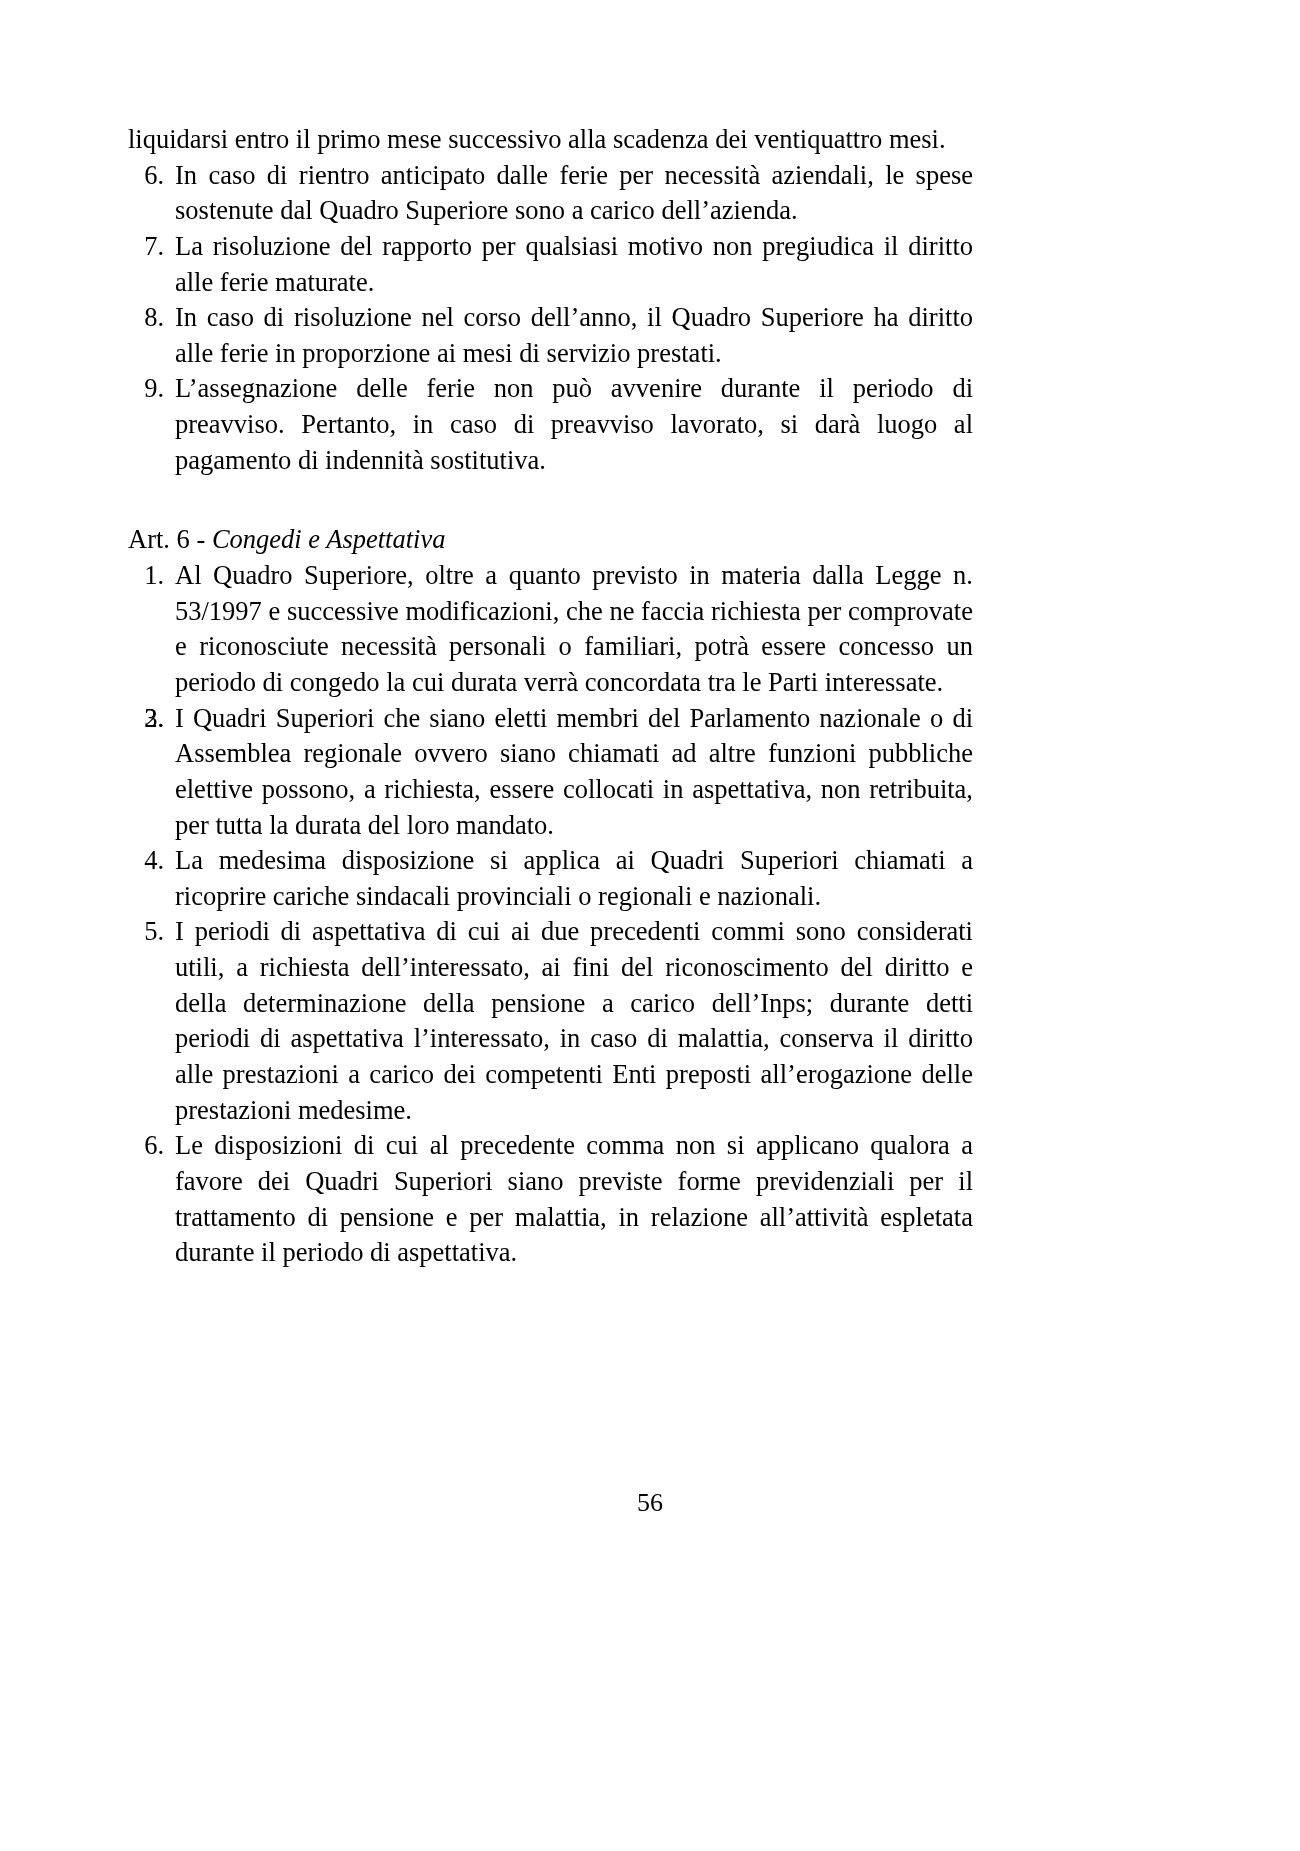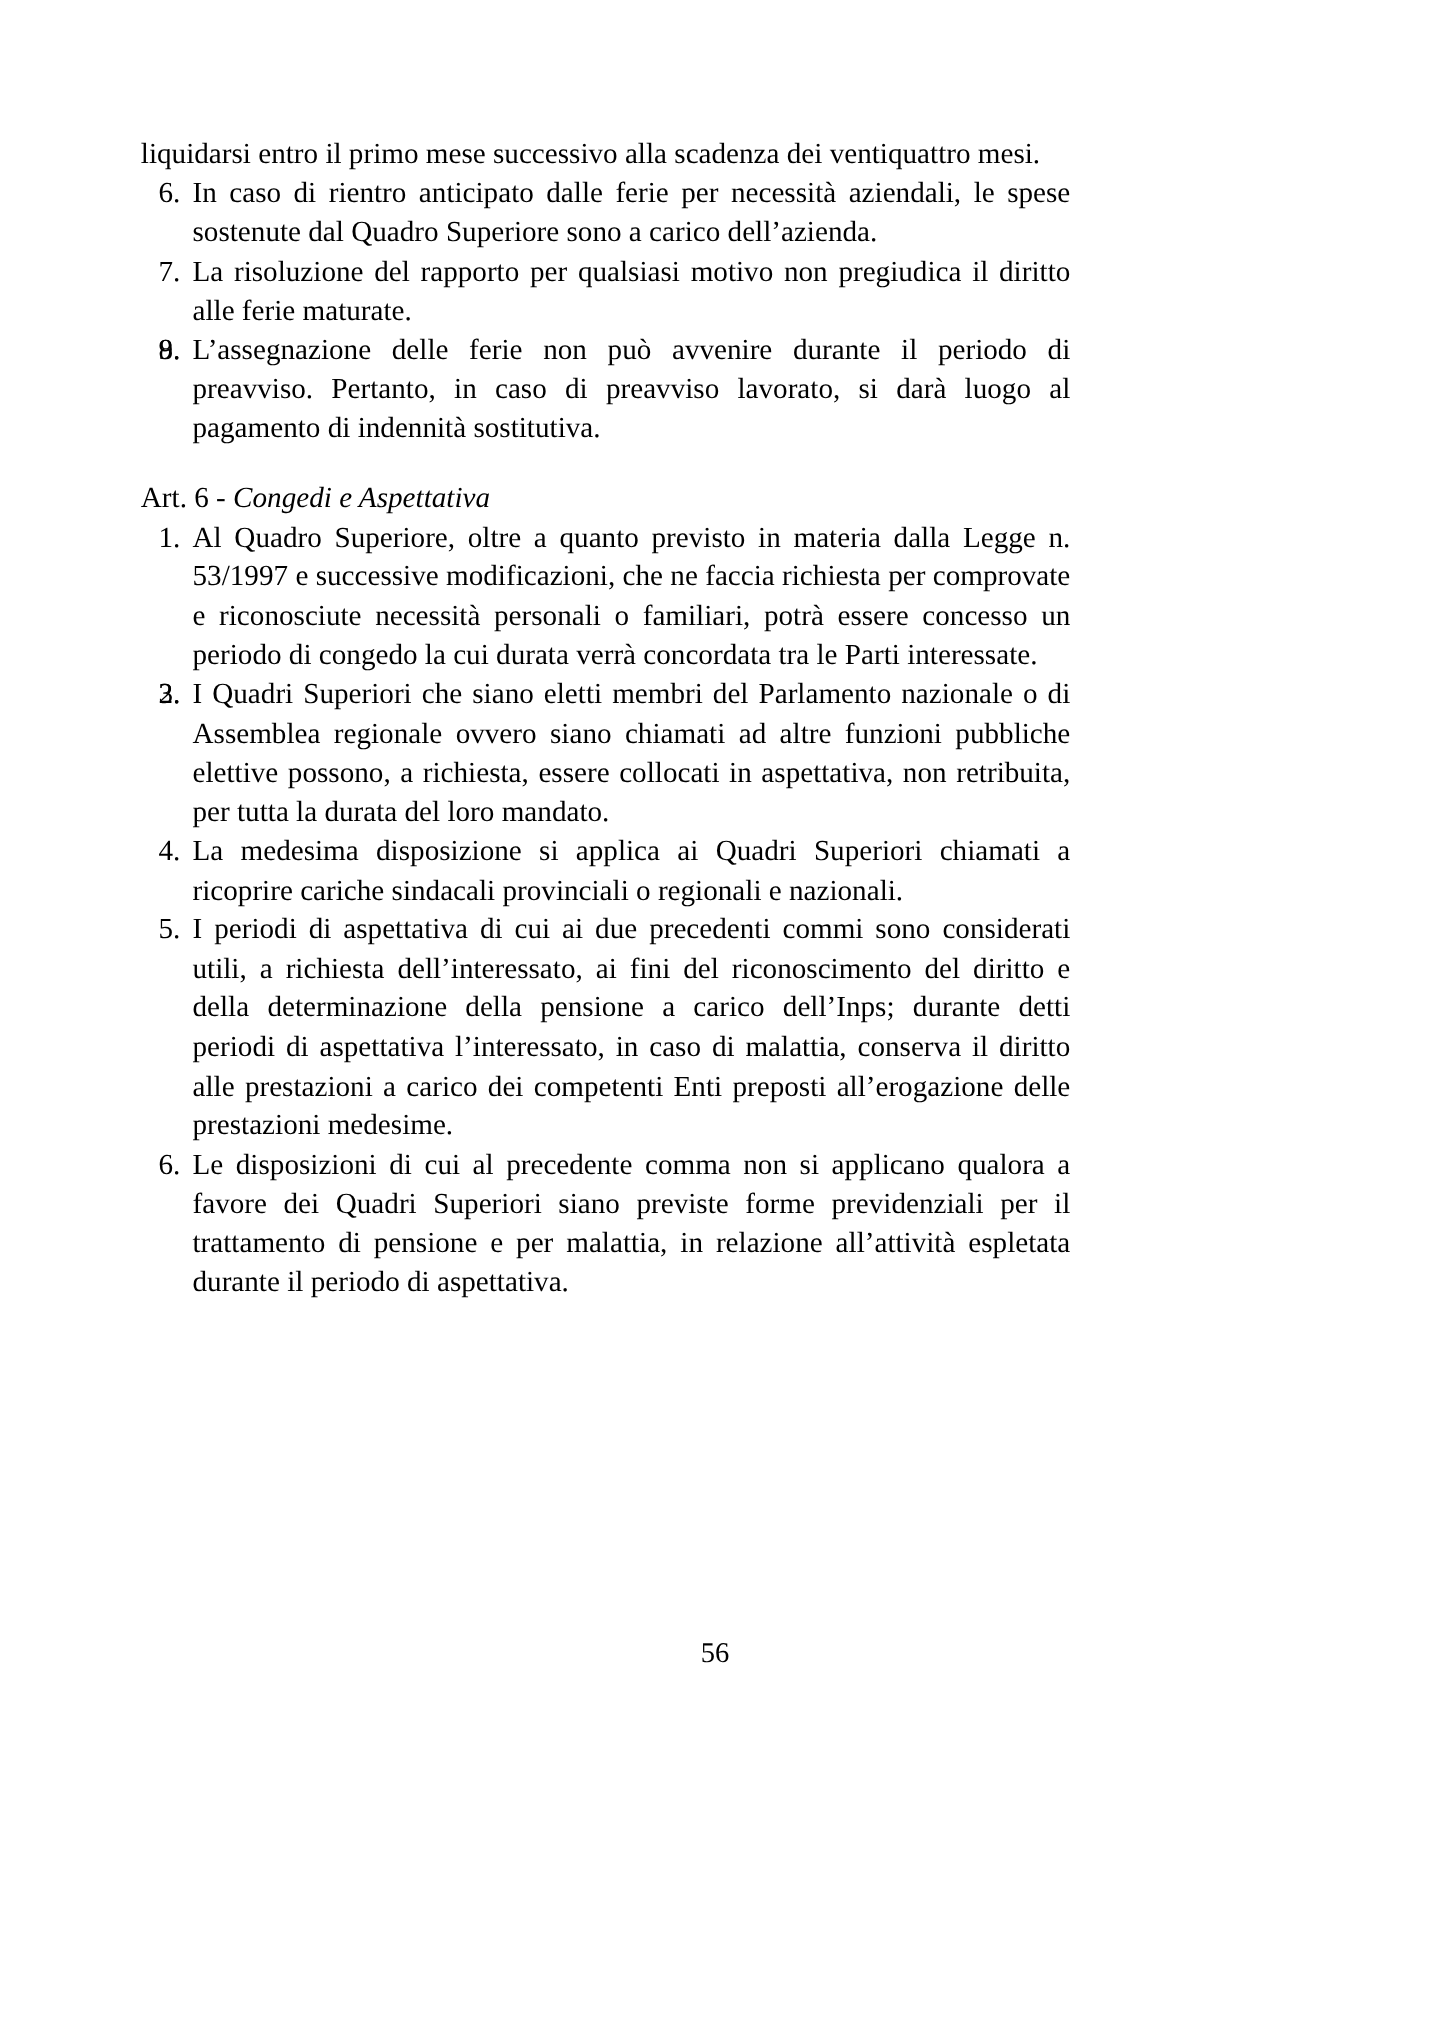--- a/index.html
+++ b/index.html
@@ -52,21 +52,21 @@
   }
   ol.numlist > li .num {
     position: absolute;
     left: 0;
     top: 0;
     width: 36px;
     text-align: right;
     font-size: 26.5px;
   }
   .section-head {
-    margin-top: 28px;
+    margin-top: 44px;
     font-size: 26.5px;
     line-height: 1.345;
   }
   .section-head .ital {
     font-style: italic;
   }
   .folio {
     position: absolute;
     top: 1488px;
     left: 0;
@@ -91,20 +91,21 @@
       <li>
         <span class="num">6.</span>
         <span>In caso di rientro anticipato dalle ferie per necessità aziendali, le spese sostenute dal Quadro Superiore sono a carico dell’azienda.</span>
       </li>
       <li>
         <span class="num">7.</span>
         <span>La risoluzione del rapporto per qualsiasi motivo non pregiudica il diritto alle ferie maturate.</span>
       </li>
       <li>
         <span class="num">8.</span>
+        <span>In caso di risoluzione nel corso dell’anno, il Quadro Superiore ha diritto alle ferie in proporzione ai mesi di servizio prestati.</span>
       </li>
       <li>
         <span class="num">9.</span>
         <span>L’assegnazione delle ferie non può avvenire durante il periodo di preavviso. Pertanto, in caso di preavviso lavorato, si darà luogo al pagamento di indennità sostitutiva.</span>
       </li>
     </ol>
 
     <p class="section-head">
       <span>Art. 6 - </span><span class="ital">Congedi e Aspettativa</span>
     </p>

